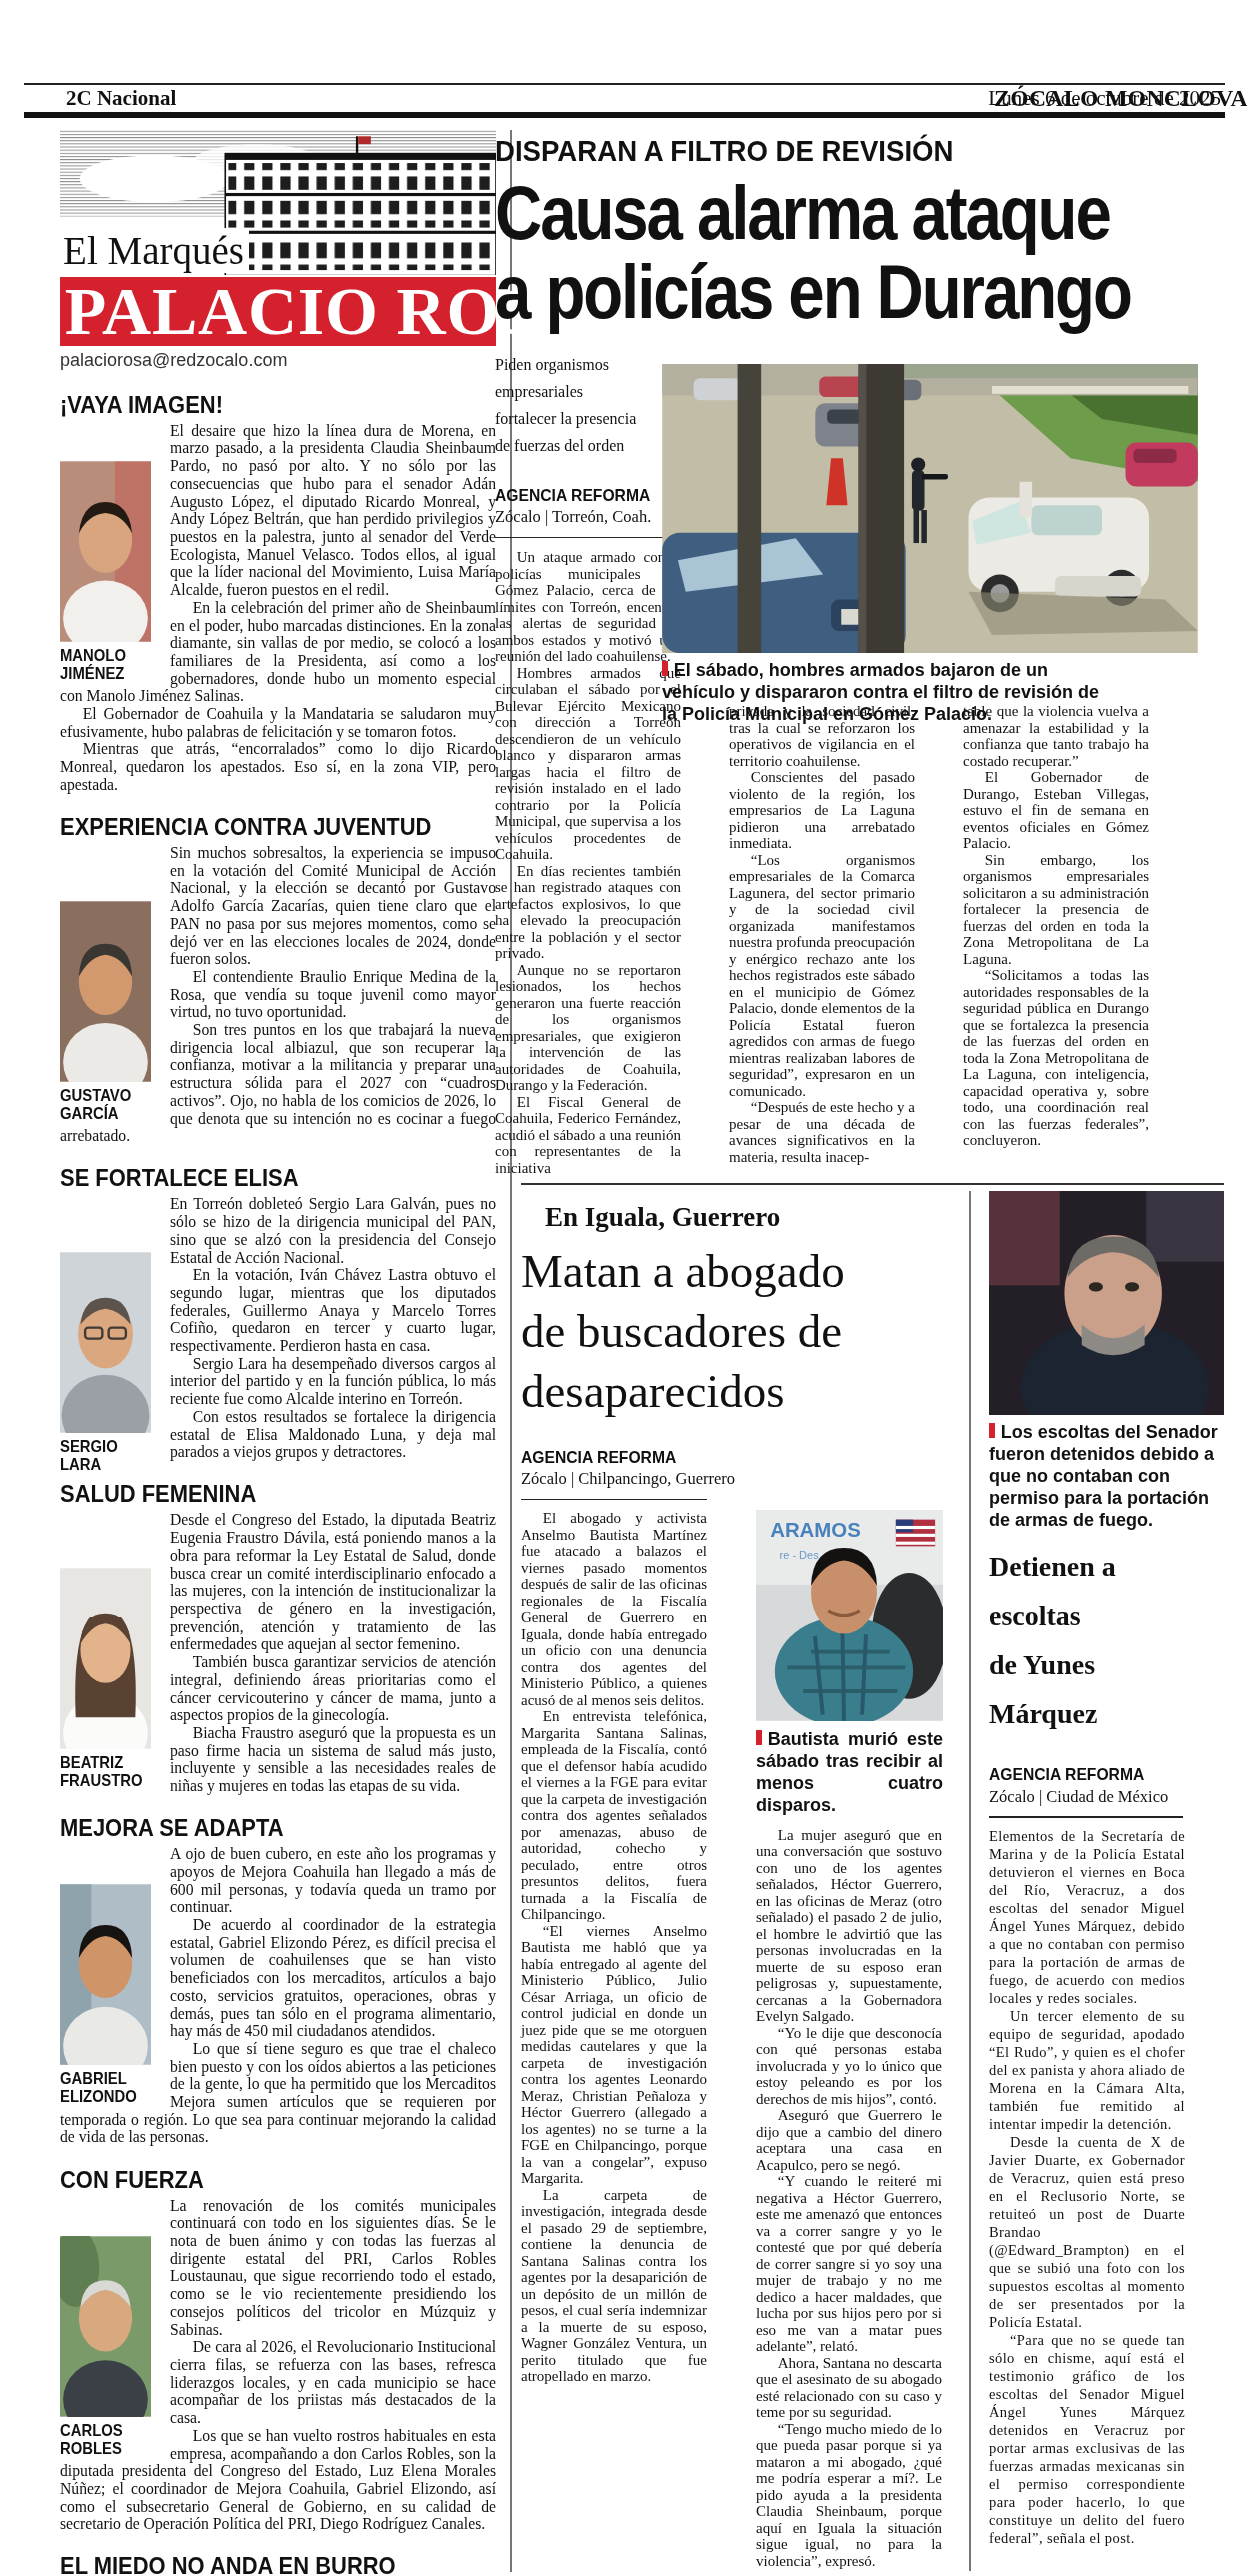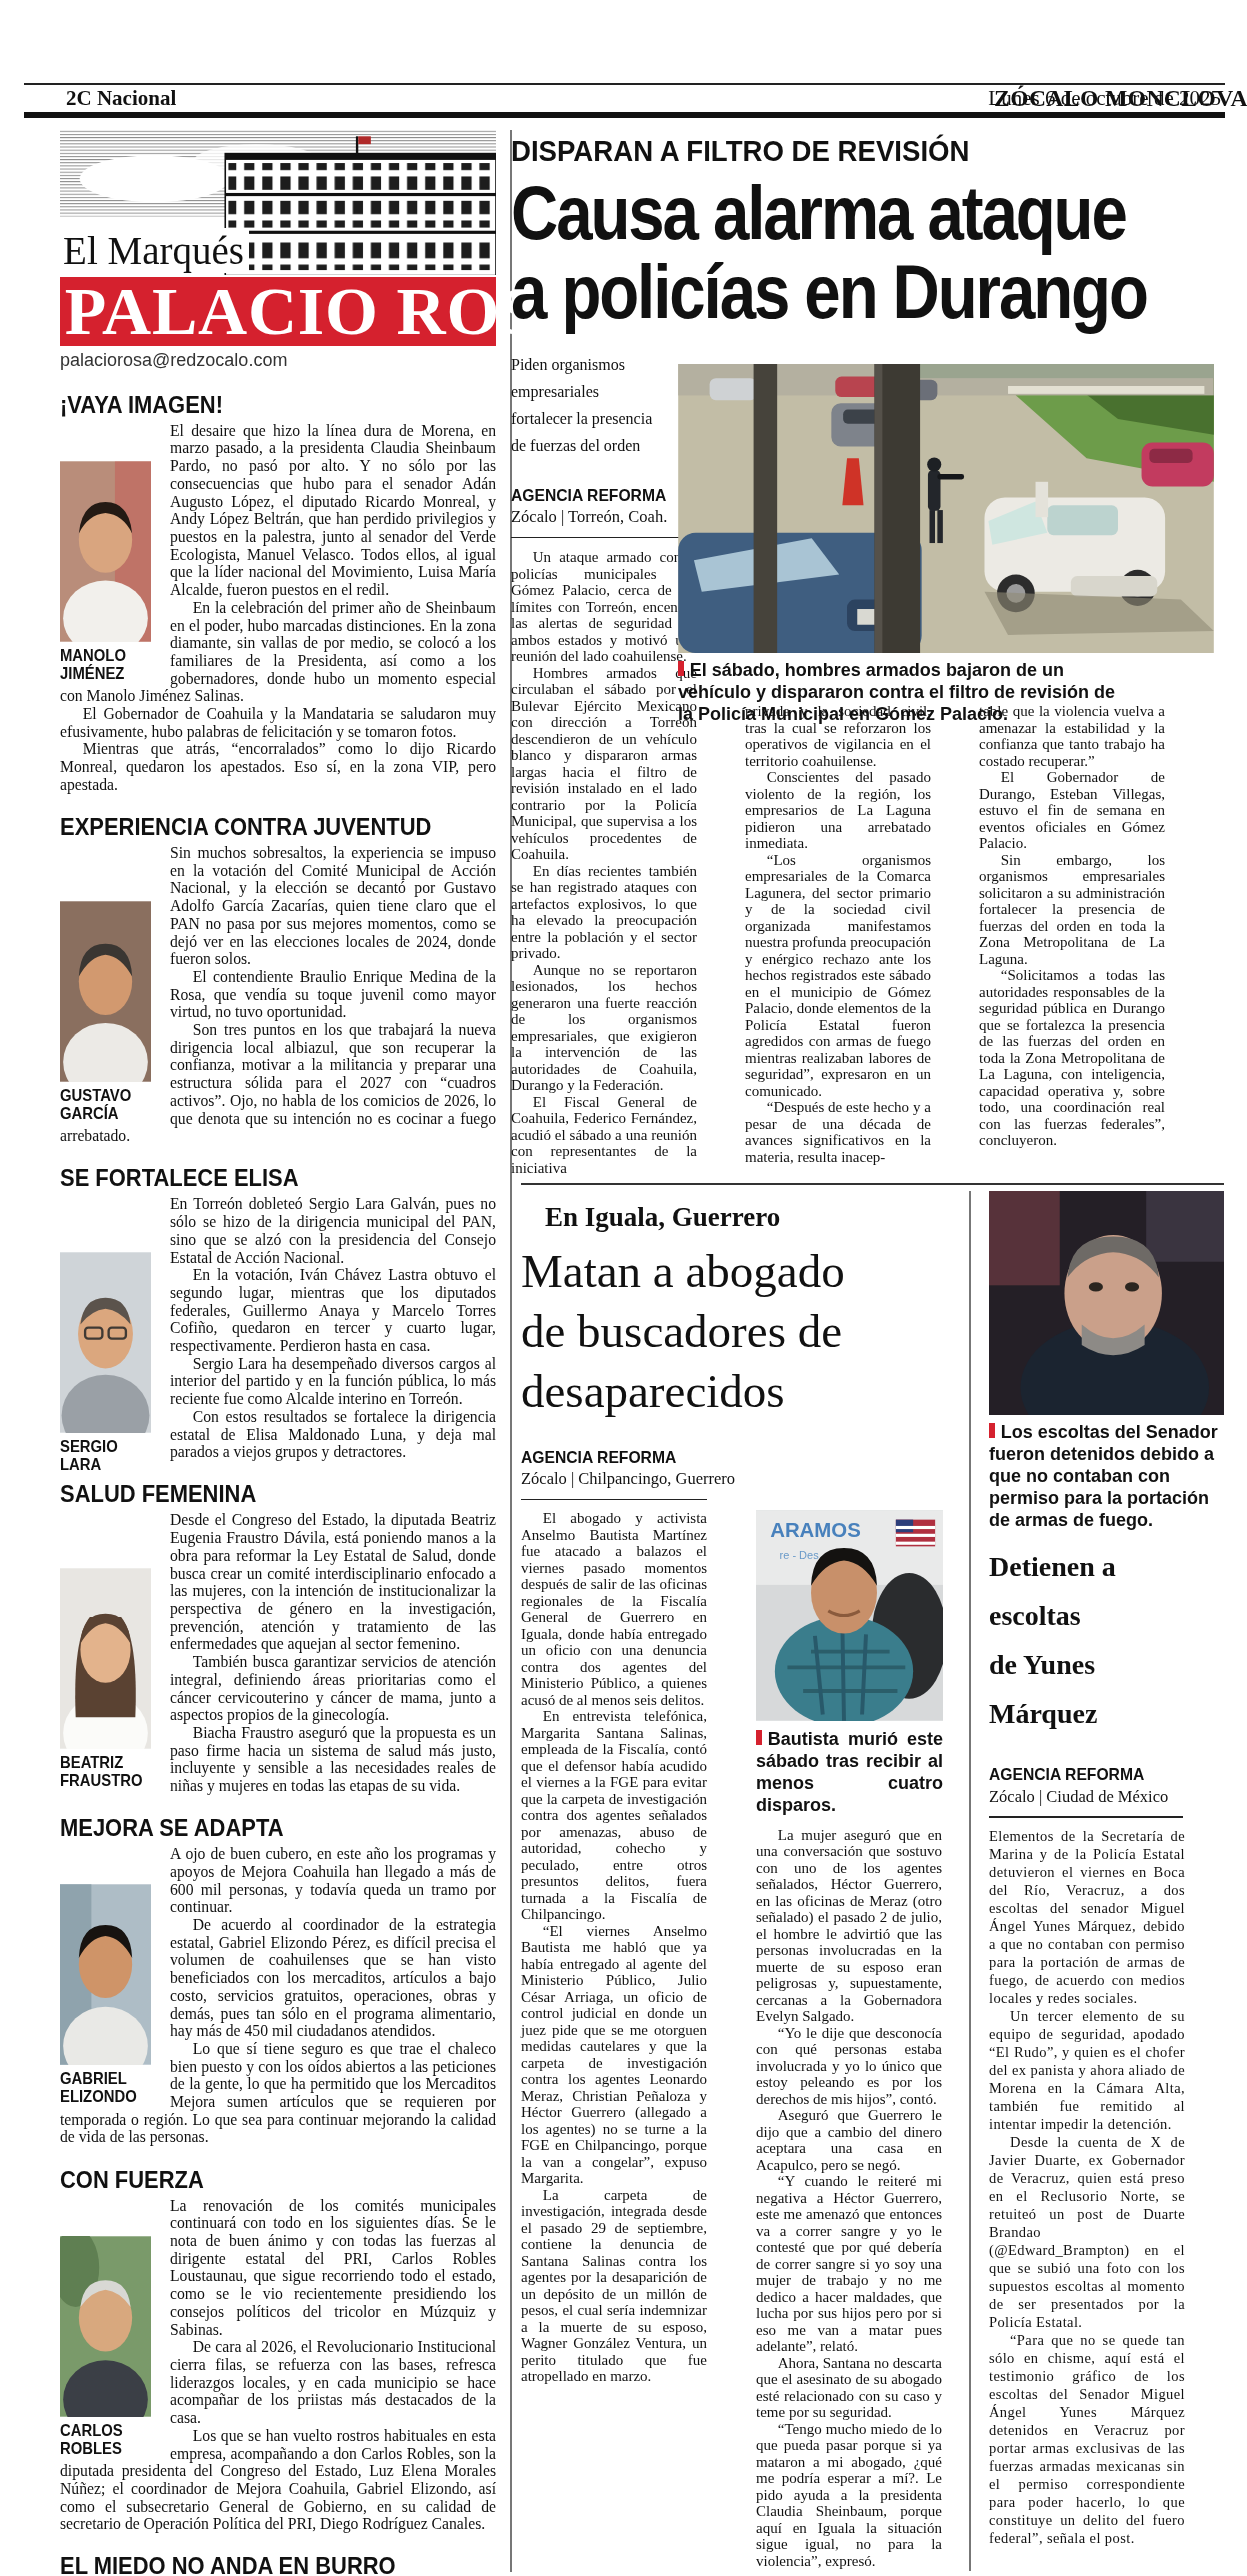--- a/index.html
+++ b/index.html
@@ -26,21 +26,21 @@
 
   .sec { margin-top:20.4px; }
   .sec h3 { font-family:"Liberation Sans", sans-serif; font-weight:bold; font-size:23.6px; transform:scaleX(.93); transform-origin:left; white-space:nowrap; margin-bottom:3.1px; }
   .sec-body { font-size:15.7px; line-height:17.7px; text-align:justify; }
   .sec-body p + p { text-indent:1.45em; }
   .portrait { float:left; width:91px; margin-right:19px; margin-bottom:3.1px; }
   .portrait svg { display:block; width:91px; height:181px; }
   .portrait-label { font-family:"Liberation Sans", sans-serif; font-weight:bold; font-size:16.5px; line-height:18px; transform:scaleX(.9); transform-origin:left; margin-top:3.9px; white-space:pre-line; }
 
   
-  .main-art { position:absolute; left:511px; top:134px; width:703px; }
+  .main-art { position:absolute; left:495px; top:134px; width:703px; }
   .kicker-main { font-family:"Liberation Sans", sans-serif; font-weight:bold; font-size:30px; transform:scaleX(.92); transform-origin:left; white-space:nowrap; }
   .headline-main { margin-top:4.7px; font-family:"Liberation Sans", sans-serif; font-weight:bold; font-size:76px; line-height:79px; letter-spacing:-2.4px; white-space:pre-line; transform:scaleX(.86); transform-origin:left top; width:818px; }
   .deck { margin-top:20.4px; width:169px; font-size:16px; line-height:27px; white-space:pre-line; }
   .byline { margin-top:27px; }
   .byline .agency { font-family:"Liberation Sans", sans-serif; font-weight:bold; font-size:16.5px; transform:scaleX(.95); transform-origin:left; white-space:nowrap; }
   .byline .place { font-size:16.5px; margin-top:2.4px; }
   .byline-rule { margin-top:9.4px; width:186px; height:1.6px; background:#222; }
   .cols { display:flex; margin-top:11px; }
   .cols .col { width:186px; font-size:15px; line-height:16.5px; text-align:justify; }
   .cols .col + .col { margin-left:48px; }

